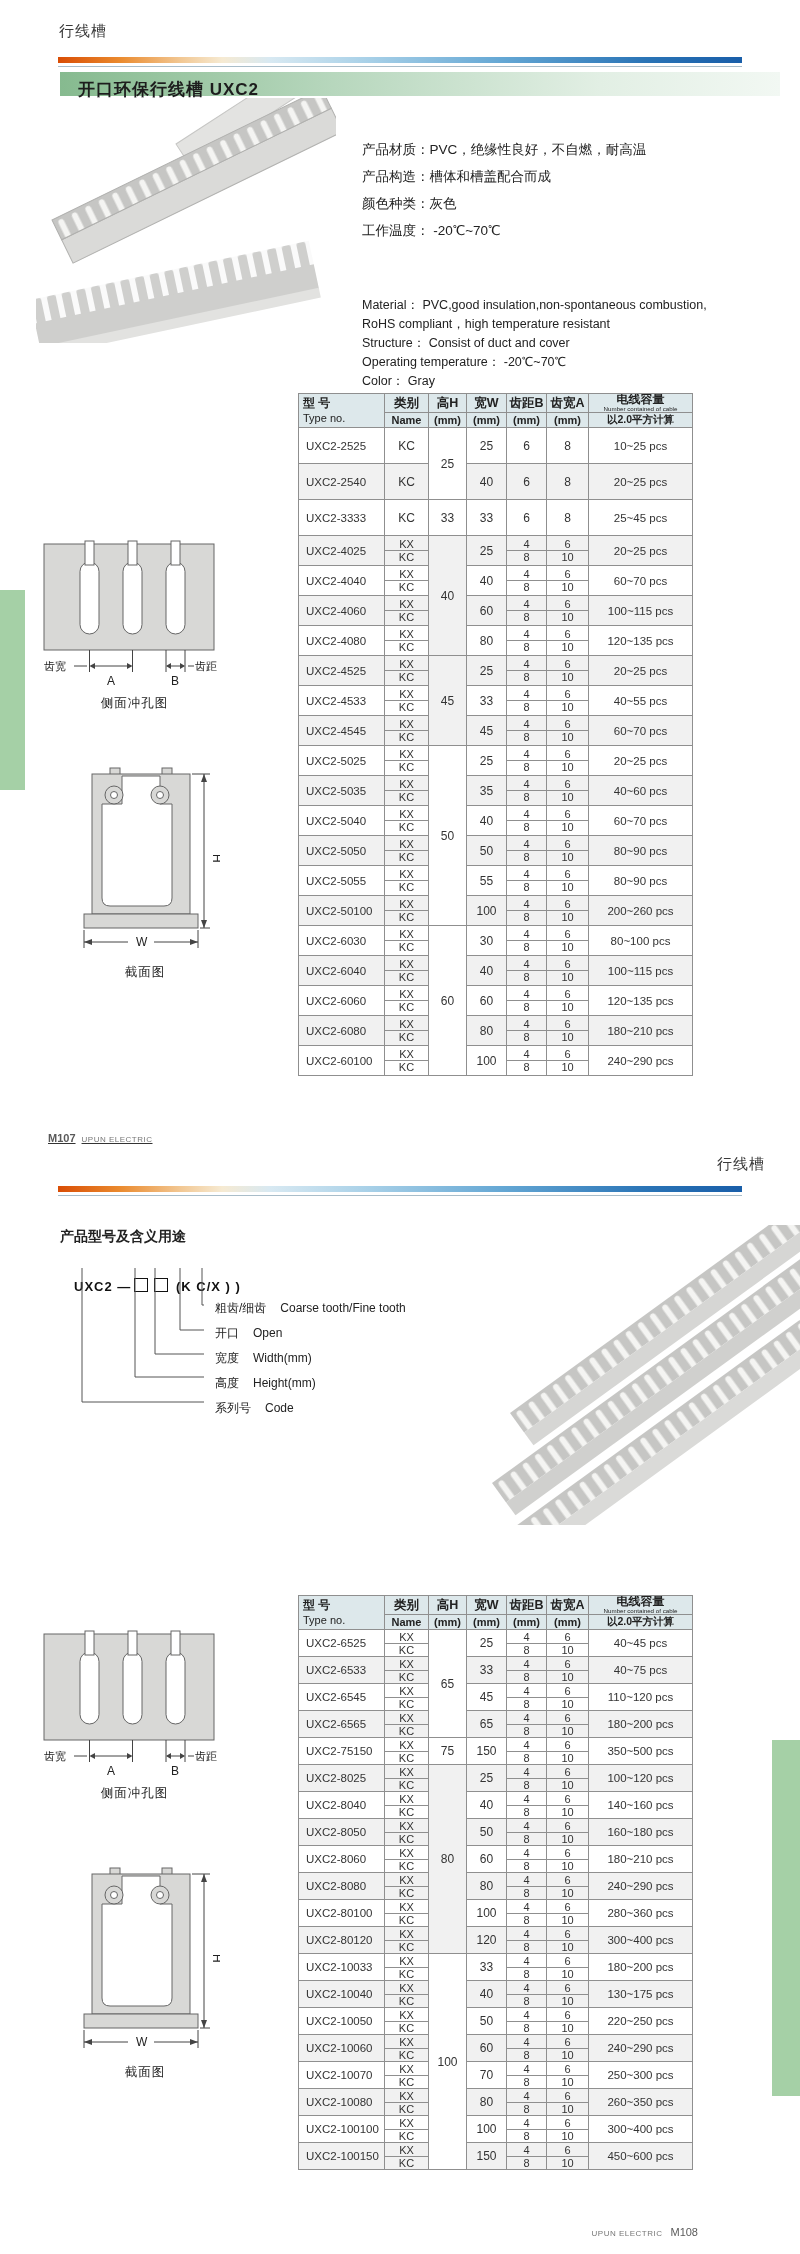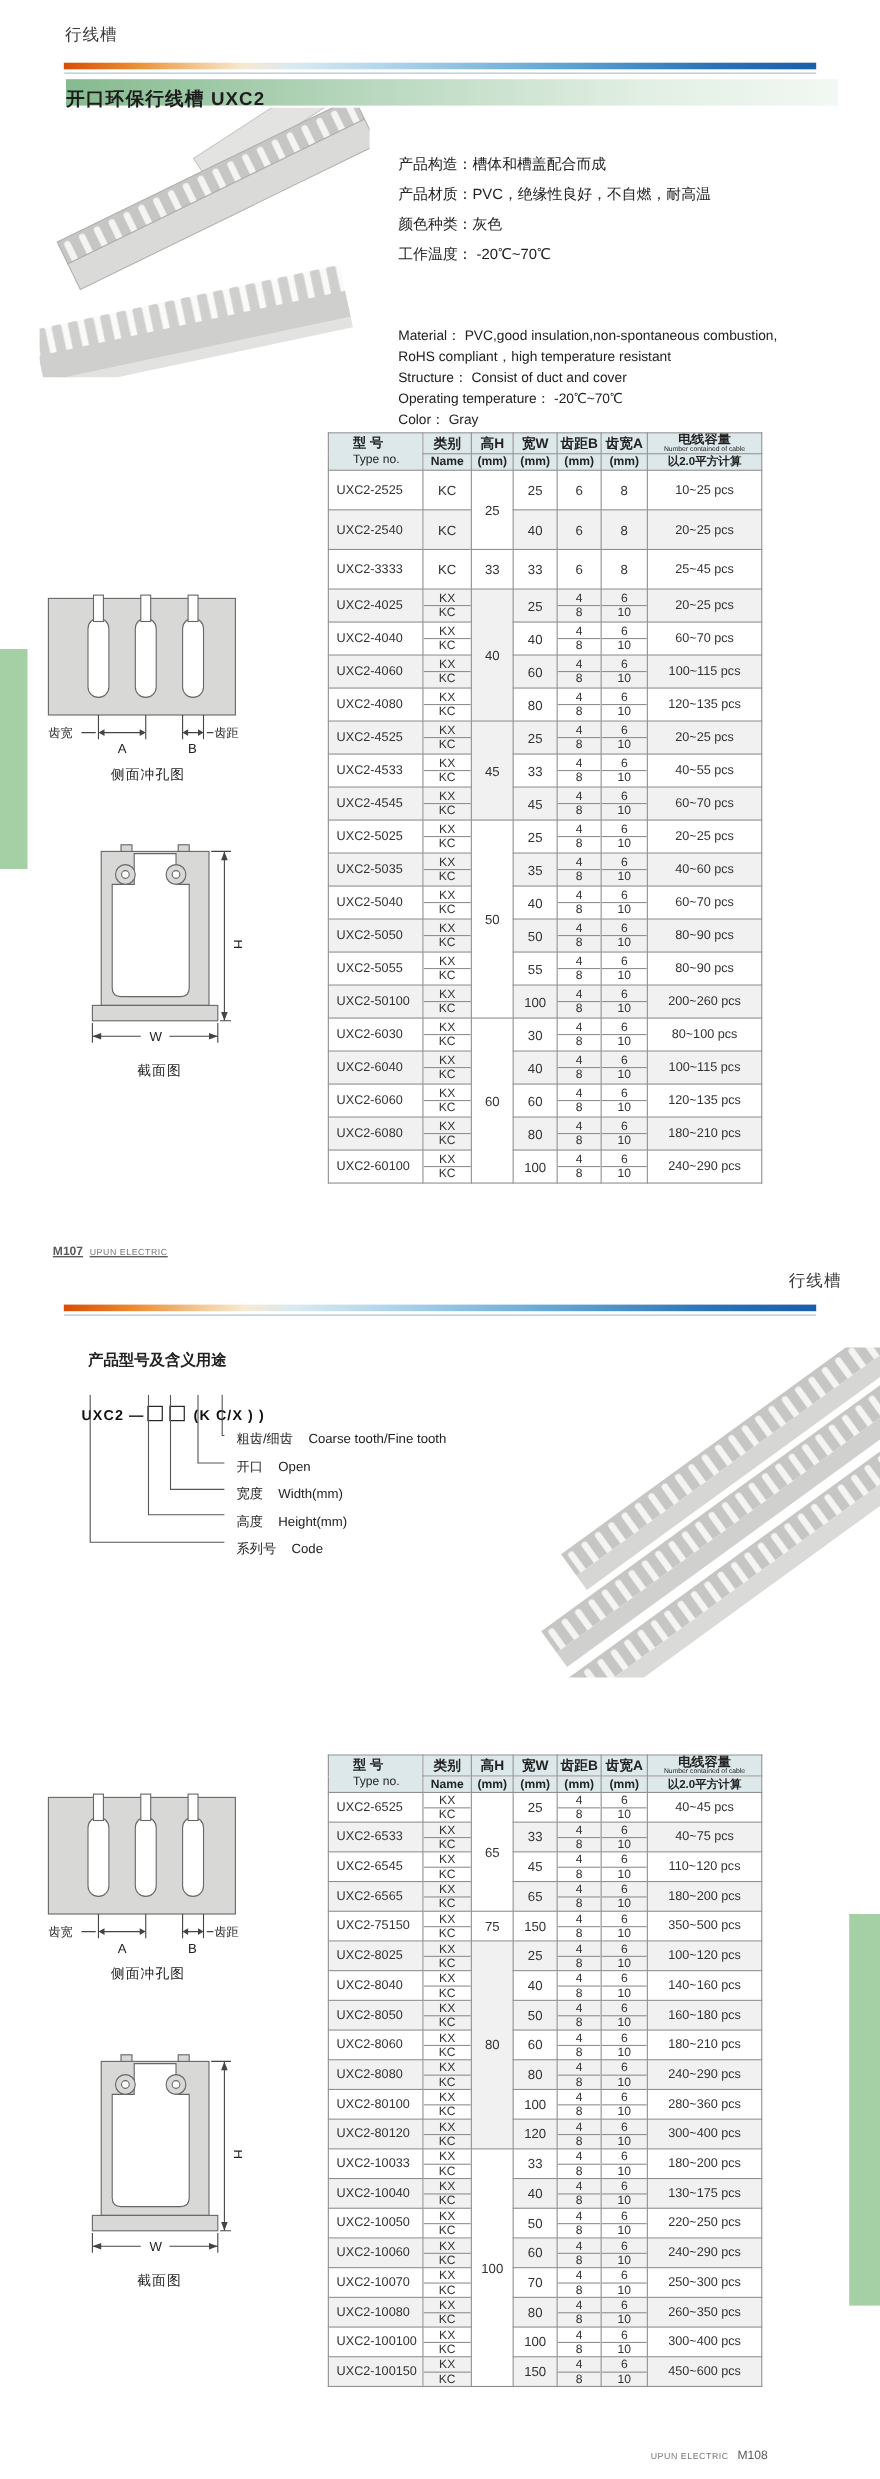--- a/index.html
+++ b/index.html
@@ -4,37 +4,37 @@
 <style>
   html,body{margin:0;padding:0;background:#fff;}
   .sheet{position:relative;width:800px;height:2254px;background:#ffffff;overflow:hidden;
          font-family:"Liberation Sans",sans-serif;color:#333;}
   .abs{position:absolute;}
 
   .kicker{font-size:15px;color:#3a3a3a;letter-spacing:1px;}
   .grad-bar{height:6px;background:linear-gradient(90deg,#d94d05 0%,#ea8a2e 9%,#f2c894 18%,#f6ead2 24%,#d8e9f2 31%,#a9d1e8 45%,#64a7d4 65%,#2a74b6 86%,#195ea9 100%);}
   .grad-underline{height:1px;background:#a9bdc9;}
   .banner{background:linear-gradient(90deg,#86ba8f 0%,#b7d7bd 38%,#e2efe4 75%,#f2f8f3 100%);
-          height:24px;line-height:36px;font-size:17px;font-weight:bold;color:#1d1d1d;letter-spacing:1px;}
+          height:24px;line-height:36px;padding-left:18px;font-size:17px;font-weight:bold;color:#1d1d1d;letter-spacing:1px;}
   .decor-green{background:#a5d0a6;}
 
   .specs-cn{font-size:13.5px;line-height:27px;color:#222;}
   .specs-en{font-size:12.5px;line-height:19px;color:#222;}
 
   .heading2{font-size:14px;font-weight:bold;color:#222;}
   .code-row{font-size:13px;font-weight:bold;color:#111;letter-spacing:1px;white-space:nowrap;}
   .code-box{display:inline-block;width:12px;height:12px;border:1.5px solid #111;margin:0 3px;vertical-align:-1px;}
   .legend-item{font-size:12px;color:#222;height:25px;white-space:nowrap;}
   .legend-cn{margin-right:14px;color:#222;}
   .legend-en{color:#222;}
 
   .spec-table{border-collapse:collapse;table-layout:fixed;width:394px;background:#fff;}
   .spec-table th,.spec-table td{border:1px solid #8f8f8f;padding:0;text-align:center;vertical-align:middle;overflow:hidden;}
   .spec-table thead th{background:#dde8eb;font-weight:bold;color:#222;}
-  th.c-type{ text-align:left;padding-left:22px;font-size:12px;line-height:15px;}
+  th.c-type{ text-align:left;padding-left:4px;font-size:12px;line-height:15px;}
   th .en{font-weight:normal;font-size:11px;}
   th.h1{font-size:12.5px;}
   th.h2{font-weight:normal;font-size:11px;}
   th.c-cap{font-size:12px;line-height:11px;}
   th .cap-en{display:block;font-weight:normal;font-size:6.5px;transform:scale(.95);line-height:7px;}
   th.cap-note{font-weight:normal;font-size:10.5px;margin-left:20px;}
   td{font-size:12px;color:#333;}
   td.c-type{text-align:left;padding-left:7px;font-size:11.5px;}
   td.c-cap{font-size:11.5px;}
   tr.odd td{background:#ffffff;}
@@ -79,22 +79,22 @@
       <rect x="0" y="0" width="300" height="22" fill="url(#slotP)" stroke="#b0b0ae"></rect>
     </g>
     <g transform="translate(-6,202) rotate(-12)">
       <rect width="285" height="26" fill="url(#combP)"></rect>
       <rect y="24" width="285" height="26" fill="#cfcfcd"></rect>
       <rect y="48" width="285" height="10" fill="#e2e2e0"></rect>
     </g>
   </svg>
 
   <div class="abs specs-cn" style="left:362px;top:136px;">
+      <div class="spec-line">产品材质：PVC，绝缘性良好，不自燃，耐高温</div>
       <div class="spec-line">产品构造：槽体和槽盖配合而成</div>
-      <div class="spec-line">产品材质：PVC，绝缘性良好，不自燃，耐高温</div>
       <div class="spec-line">颜色种类：灰色</div>
       <div class="spec-line">工作温度： -20℃~70℃</div>
     </div>
 
   <div class="abs specs-en" style="left:362px;top:296px;">
       <div class="spec-line">Material：  PVC,good insulation,non-spontaneous combustion,</div>
       <div class="spec-line">RoHS compliant，high temperature resistant</div>
       <div class="spec-line">Structure：  Consist of duct and cover</div>
       <div class="spec-line">Operating temperature：  -20℃~70℃</div>
       <div class="spec-line">Color：  Gray</div>
@@ -556,21 +556,21 @@
     <g transform="translate(22,258) rotate(-36)">
       <rect width="400" height="24" fill="url(#slotP)"></rect>
         <rect y="24" width="400" height="16" fill="#d0d0ce"></rect>
     </g>
     <g transform="translate(6,330) rotate(-36)">
       <rect width="400" height="24" fill="url(#slotP)"></rect>
         <rect y="24" width="400" height="16" fill="#dadad8"></rect>
     </g>
   </svg>
 
-  <div class="abs heading2" style="left:60px;top:1228px;margin-left:20px;">产品型号及含义用途</div>
+  <div class="abs heading2" style="left:60px;top:1228px;">产品型号及含义用途</div>
 
   <div class="abs code-row" style="left:74px;top:1278px;">
     <span>UXC2 —</span><span class="code-box"></span><span class="code-box"></span> <span>(K  C/X ) )</span>
   </div>
 
   <svg class="abs" style="left:76px;top:1268px;" width="150" height="150" viewBox="0 0 150 150">
     <g fill="none" stroke="#555" stroke-width="1">
       <path d="M126,0 V37 H128"></path>
       <path d="M104,0 V62 H128"></path>
       <path d="M79,0 V86 H128"></path>

